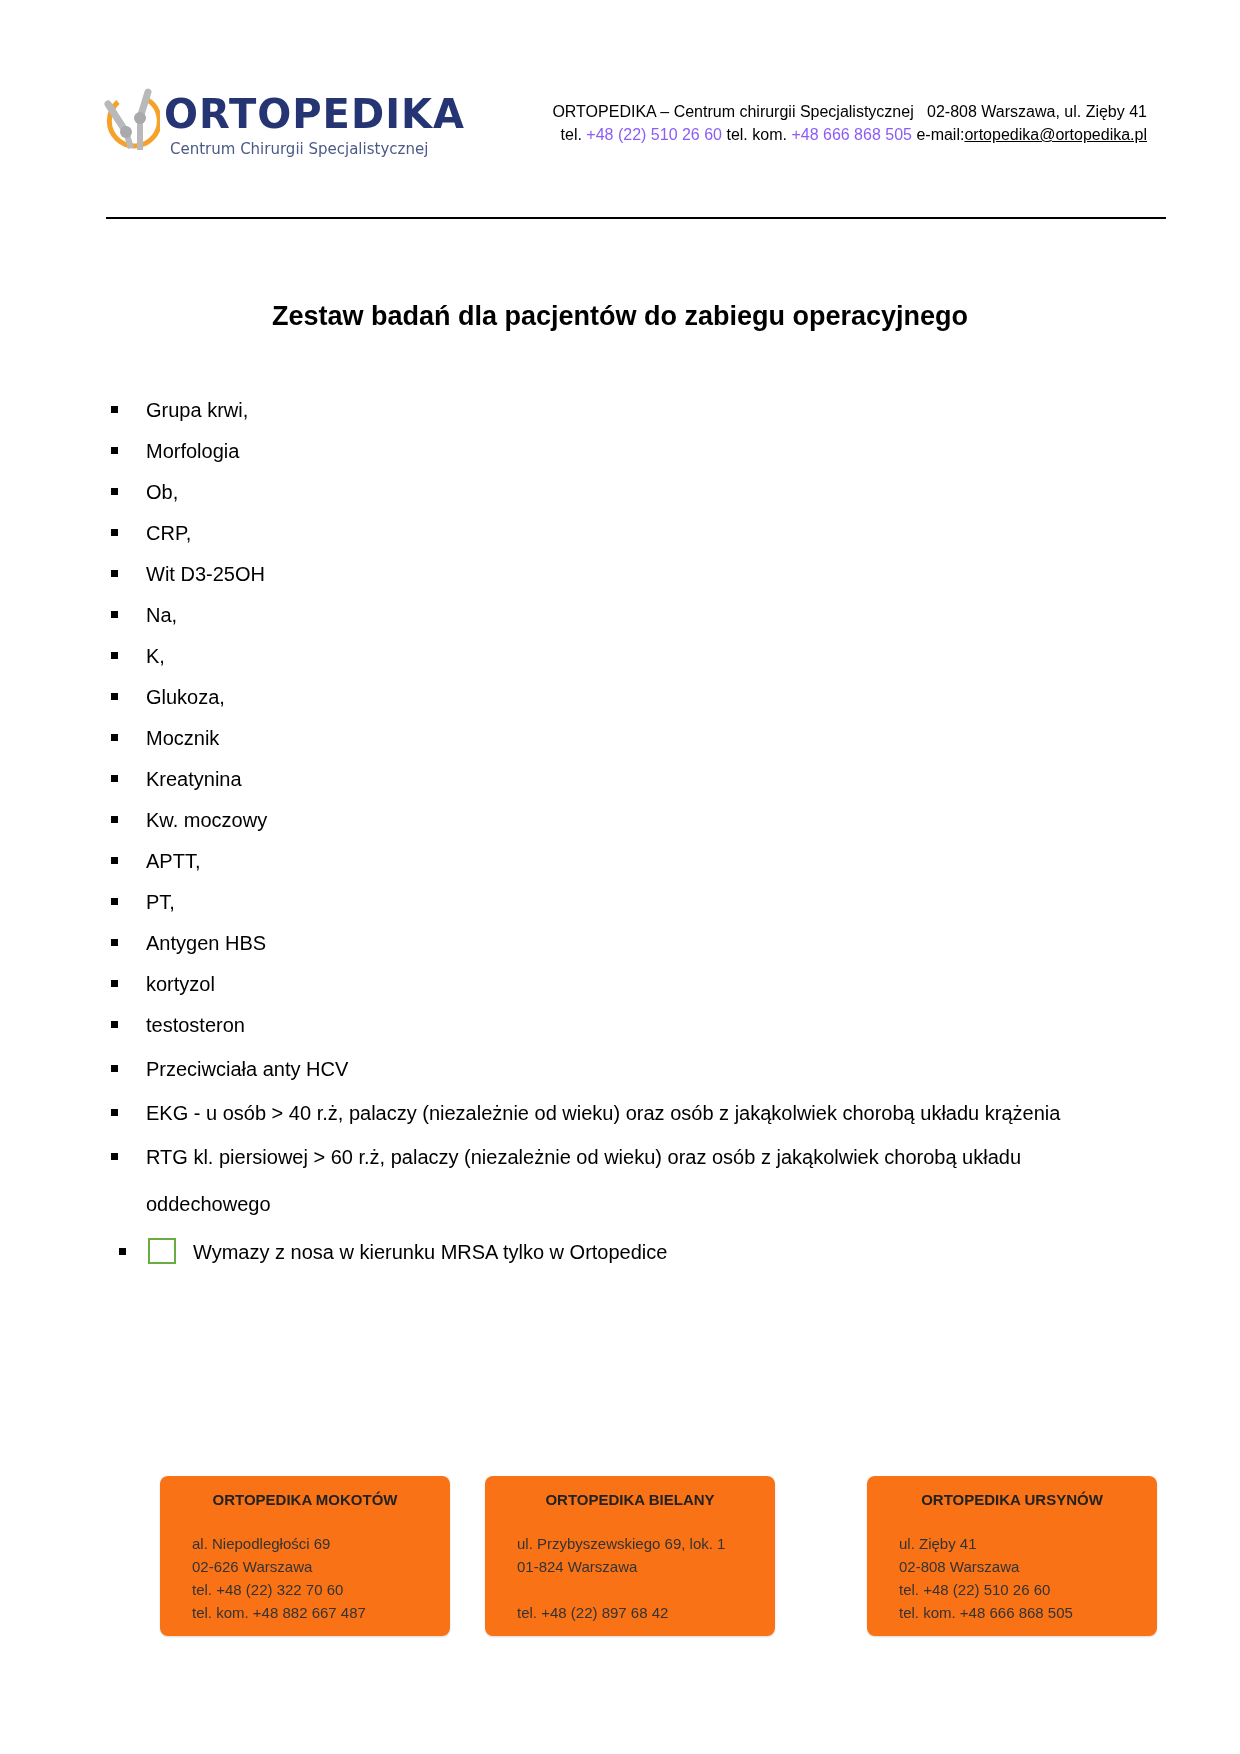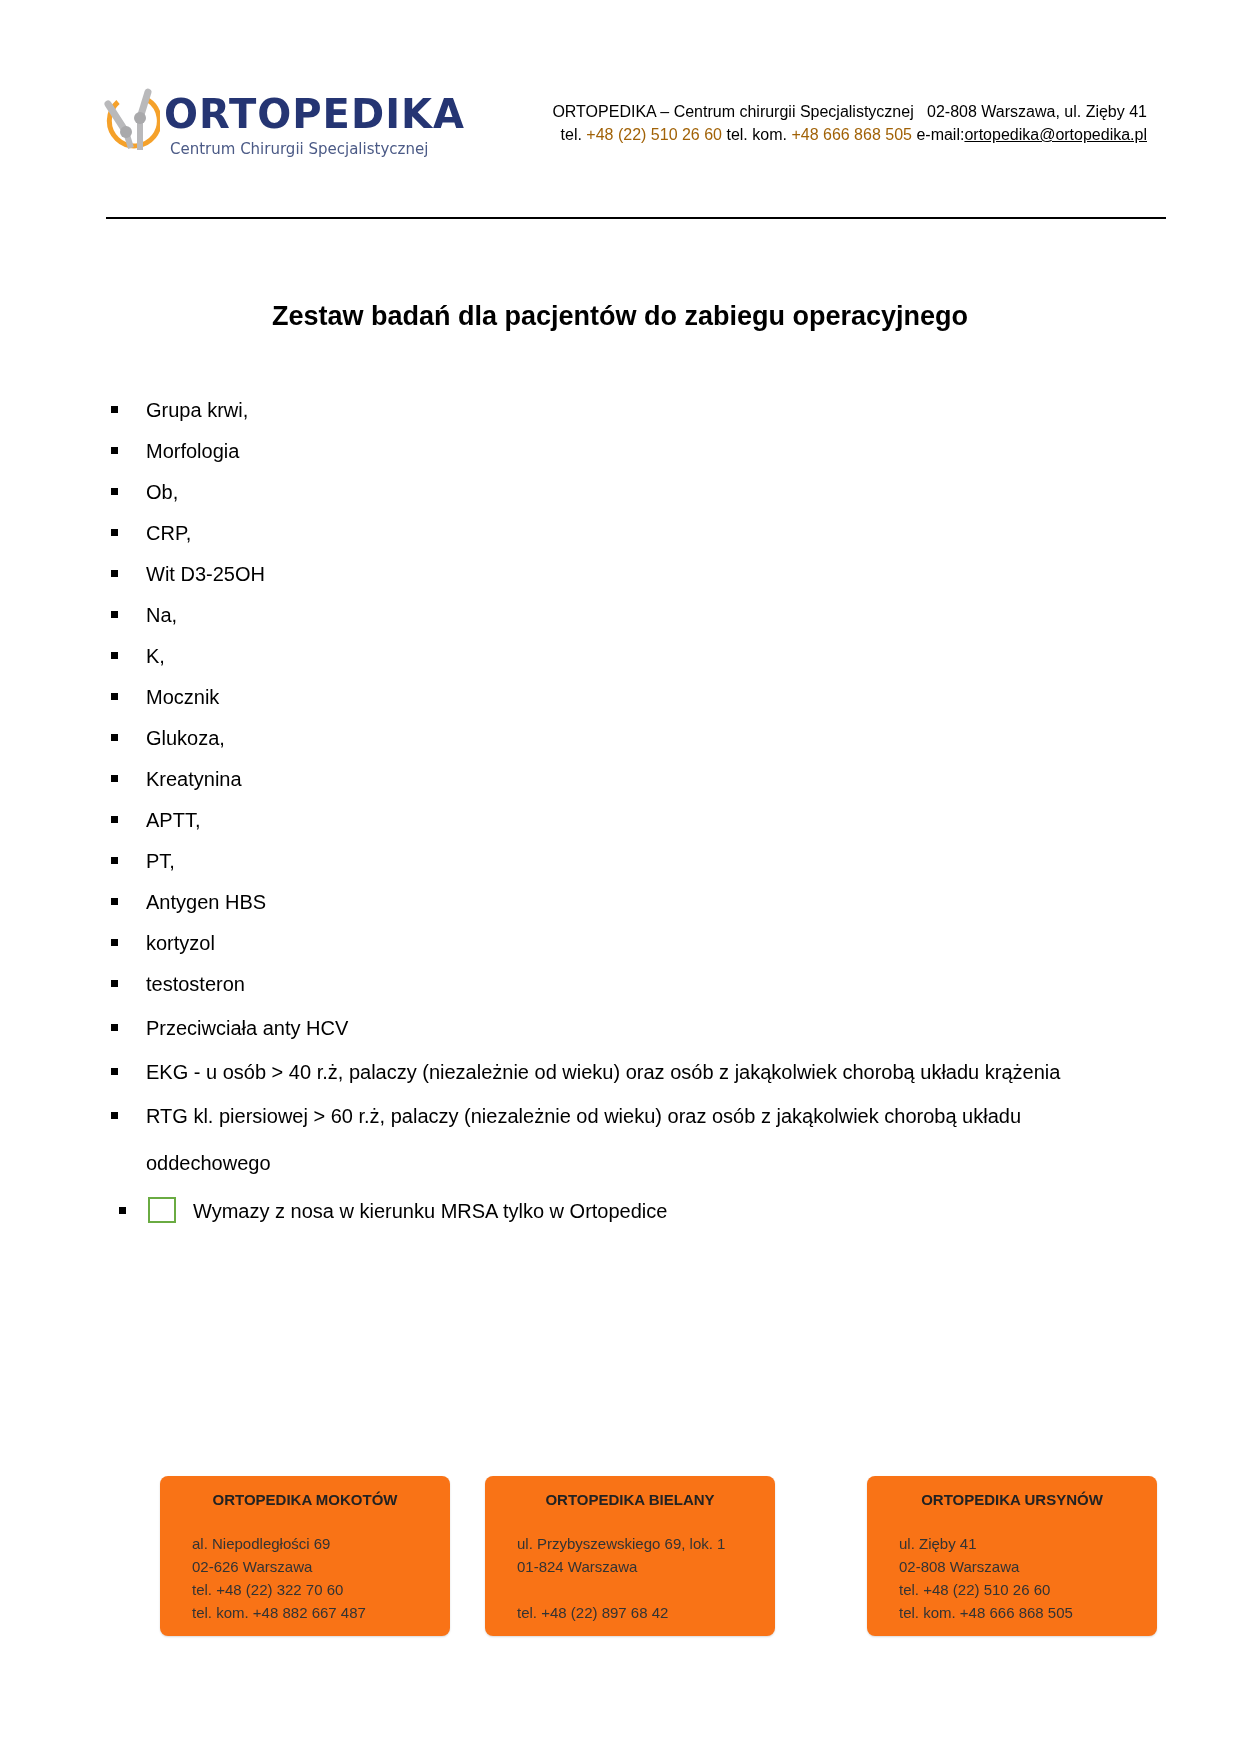--- a/index.html
+++ b/index.html
@@ -6,21 +6,21 @@
     body { width: 1240px; height: 1754px; position: relative; overflow: hidden;
            font-family: "Liberation Sans", "DejaVu Sans", sans-serif; color: #000; }
     .logo { position: absolute; left: 104px; top: 86px; width: 340px; height: 82px; }
     .logo-mark { position: absolute; left: 0; top: 2px; width: 56px; height: 64px; }
     .logo-name { position: absolute; left: 60px; top: 8px; font-family: "DejaVu Sans", sans-serif;
                  font-weight: bold; font-size: 40px; letter-spacing: 1px; color: #253573; line-height: 40px; }
     .logo-sub { position: absolute; left: 66px; top: 54px; font-family: "DejaVu Sans", sans-serif;
                 font-size: 15px; color: #4b5a86; line-height: 18px; white-space: nowrap; }
     .header-info { position: absolute; right: 93px; top: 100px; text-align: right;
                    font-family: "Liberation Sans", sans-serif; font-size: 16px; line-height: 23px; }
-    .blue { color: #a16207; }
+    .blue { color: #8b5cf6; }
     .link { color: #000000; text-decoration: underline; }
     .rule { position: absolute; left: 106px; width: 1060px; top: 217px; height: 2px; background: #000; }
     .title { position: absolute; left: 0; width: 1240px; top: 298px; text-align: center;
              font-weight: bold; font-size: 27px; line-height: 36px; }
     .list { position: absolute; left: 108px; top: 398px; width: 1060px; margin: 0; padding: 0; list-style: none; }
     .item { position: relative; font-size: 20px; line-height: 24px; height: 41px; }
     .item .bullet { position: absolute; left: 3px; top: 8px; width: 7px; height: 7px; background: #000; }
     .item .text { position: absolute; left: 38px; top: 0; white-space: nowrap; }
     .item.tall { height: 44px; }
     .item.wrap { height: 95px; }
@@ -93,29 +93,33 @@
   <li class="item">
       <span class="bullet"></span>
       <span class="text">Na,</span>
     </li>
   <li class="item">
       <span class="bullet"></span>
       <span class="text">K,</span>
     </li>
   <li class="item">
       <span class="bullet"></span>
+      <span class="text">Glukoza,</span>
+    </li>
+  <li class="item">
+      <span class="bullet"></span>
       <span class="text">Mocznik</span>
     </li>
   <li class="item">
       <span class="bullet"></span>
-      <span class="text">Glukoza,</span>
+      <span class="text">Kreatynina</span>
     </li>
   <li class="item">
       <span class="bullet"></span>
-      <span class="text">Kreatynina</span>
+      <span class="text">Kw. moczowy</span>
     </li>
   <li class="item">
       <span class="bullet"></span>
       <span class="text">APTT,</span>
     </li>
   <li class="item">
       <span class="bullet"></span>
       <span class="text">PT,</span>
     </li>
   <li class="item">

